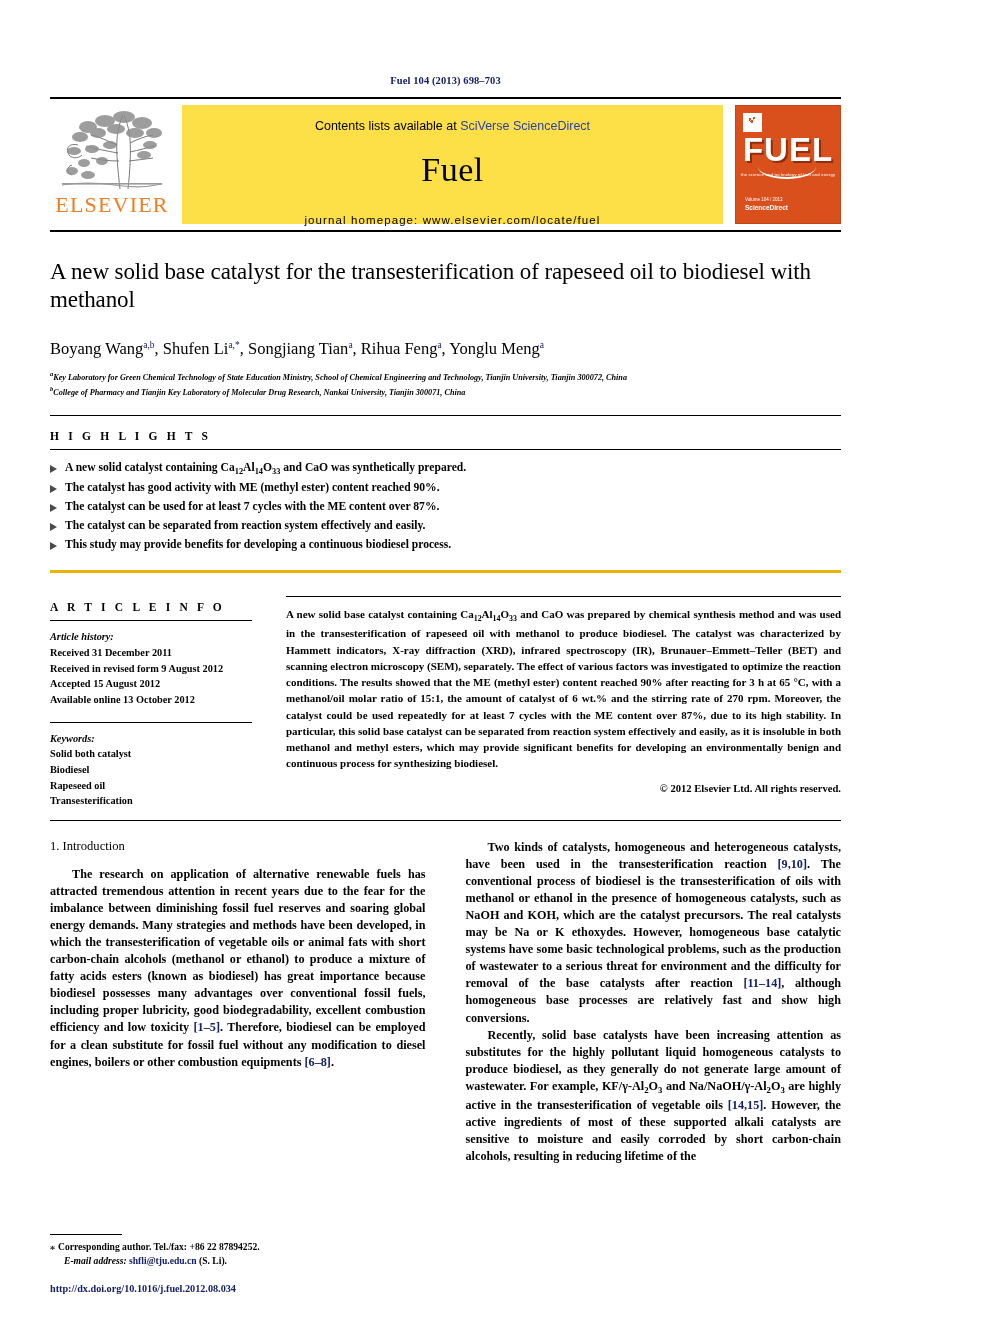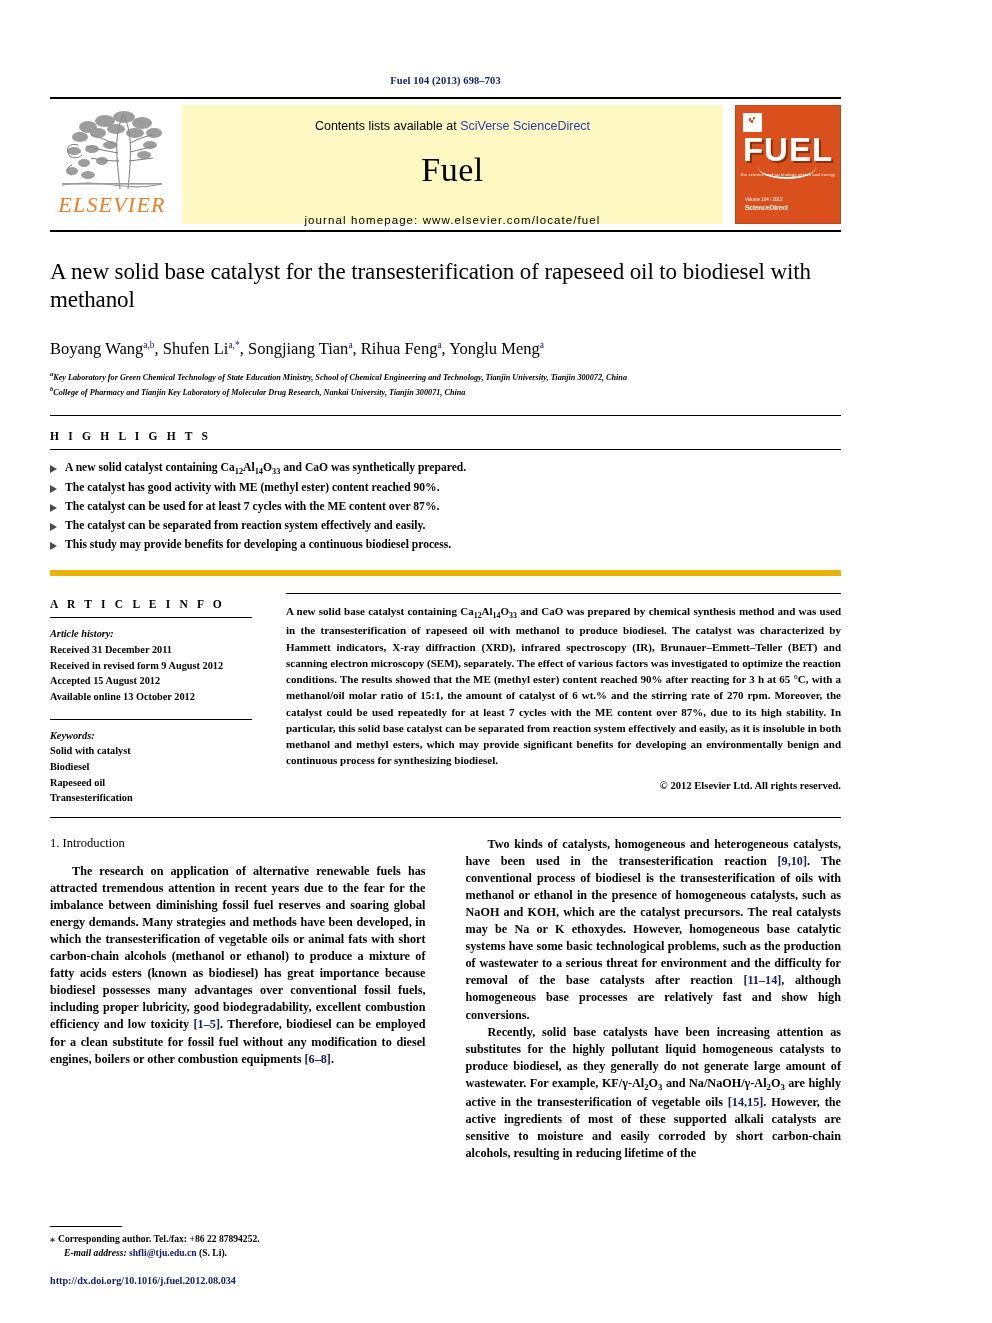--- a/index.html
+++ b/index.html
@@ -57,25 +57,24 @@
     position: relative;
     overflow: hidden;
   }
   .elsevier-word {
     font-family: "Liberation Serif", serif;
     font-size: 22px;
     letter-spacing: 1.2px;
     color: #ef7d22;
     line-height: 1;
     margin-top: 1px;
-    font-style: italic;
   }
   .journal-band {
     flex: 1 1 auto;
-    background: #fef9c3;
+    background: #fde047;
     margin: 6px 8px 6px 8px;
     display: flex;
     flex-direction: column;
     align-items: center;
     justify-content: flex-start;
     padding-top: 14px;
     box-sizing: border-box;
   }
   .contents-line {
     font-family: "Liberation Sans", sans-serif;
@@ -235,22 +234,22 @@
     border-left: 7px solid #4a4a4a;
     border-top: 4px solid transparent;
     border-bottom: 4px solid transparent;
   }
   sub { font-size: 0.72em; vertical-align: sub; }
 
   
   .info-abstract {
     display: flex;
     margin-top: 16px;
-    border-top: 6px solid #eab308;
-    padding-top: 10px;
+    border-top: 3px solid #eab308;
+    padding-top: 16px;
   }
   .col-info {
     width: 224px;
     flex: 0 0 224px;
     padding-right: 22px;
     box-sizing: border-box;
   }
   .col-abs {
     flex: 1 1 auto;
     padding-left: 12px;
@@ -306,21 +305,21 @@
     text-indent: 22px;
     margin: 0;
   }
   .para + .para { margin-top: 0; }
   .ref { color: #15206b; }
 
   
   .footnote-wrap {
     position: absolute;
     left: 50px;
-    bottom: 34px;
+    bottom: 26px;
     width: 424px;
   }
   .fn-rule {
     border-top: 1px solid #000;
     width: 72px;
     margin-bottom: 5px;
   }
   .fn {
     font-size: 9.6px;
     font-weight: bold;
@@ -443,21 +442,21 @@
       <div class="info-block">
         <div class="lbl">Article history:</div>
         <div>Received 31 December 2011</div>
         <div>Received in revised form 9 August 2012</div>
         <div>Accepted 15 August 2012</div>
         <div>Available online 13 October 2012</div>
       </div>
       <div class="thin-rule" style="margin-top:14px"></div>
       <div class="info-block">
         <div class="lbl">Keywords:</div>
-        <div>Solid with catalyst</div>
+        <div>Solid both catalyst</div>
         <div>Biodiesel</div>
         <div>Rapeseed oil</div>
         <div>Transesterification</div>
       </div>
     </div>
 
     <div class="col-abs">
       <div class="thin-rule"></div>
       <p class="abstract-body">A new solid base catalyst containing Ca<sub>12</sub>Al<sub>14</sub>O<sub>33</sub> and CaO was prepared by chemical synthesis method and was used in the transesterification of rapeseed oil with methanol to produce biodiesel. The catalyst was characterized by Hammett indicators, X-ray diffraction (XRD), infrared spectroscopy (IR), Brunauer–Emmett–Teller (BET) and scanning electron microscopy (SEM), separately. The effect of various factors was investigated to optimize the reaction conditions. The results showed that the ME (methyl ester) content reached 90% after reacting for 3 h at 65 °C, with a methanol/oil molar ratio of 15:1, the amount of catalyst of 6 wt.% and the stirring rate of 270 rpm. Moreover, the catalyst could be used repeatedly for at least 7 cycles with the ME content over 87%, due to its high stability. In particular, this solid base catalyst can be separated from reaction system effectively and easily, as it is insoluble in both methanol and methyl esters, which may provide significant benefits for developing an environmentally benign and continuous process for synthesizing biodiesel.</p>
       <div class="copyright">© 2012 Elsevier Ltd. All rights reserved.</div>

